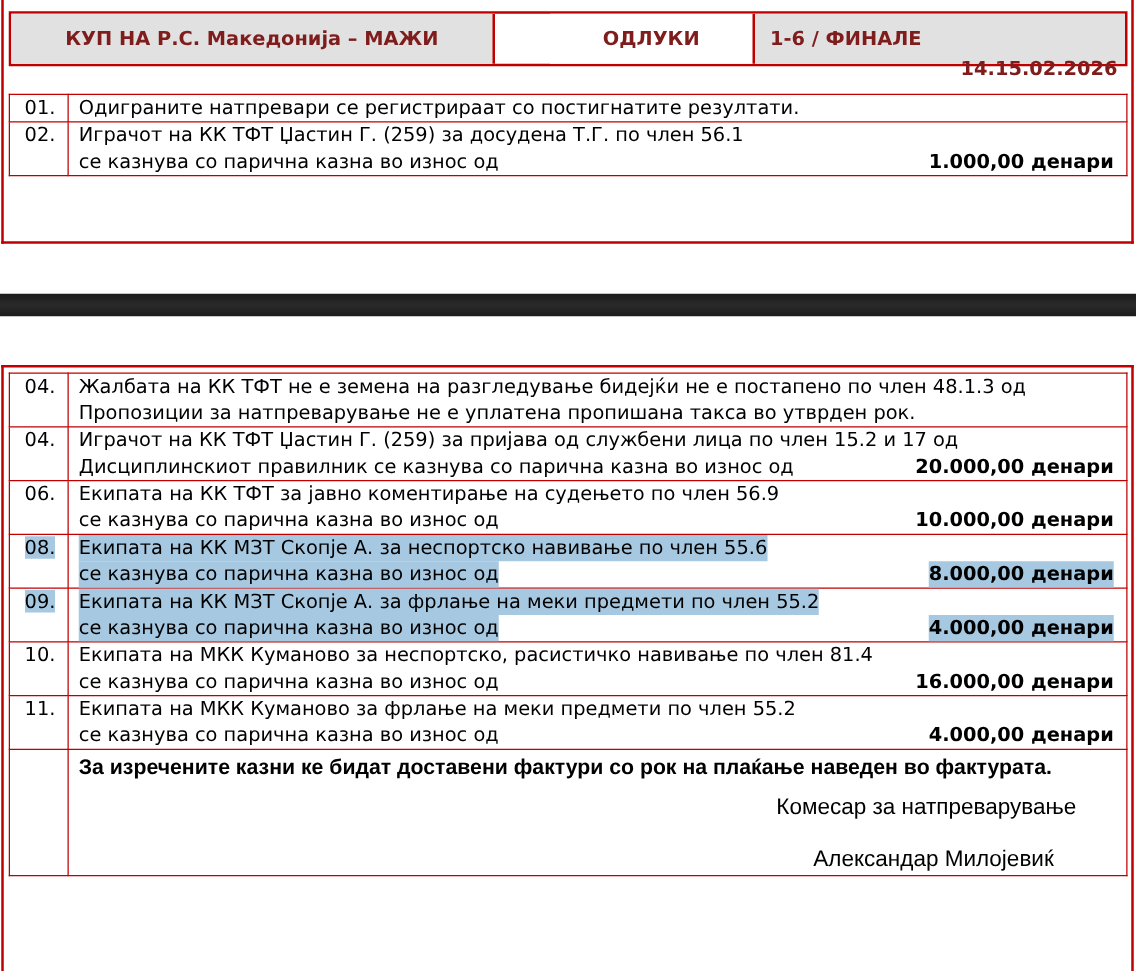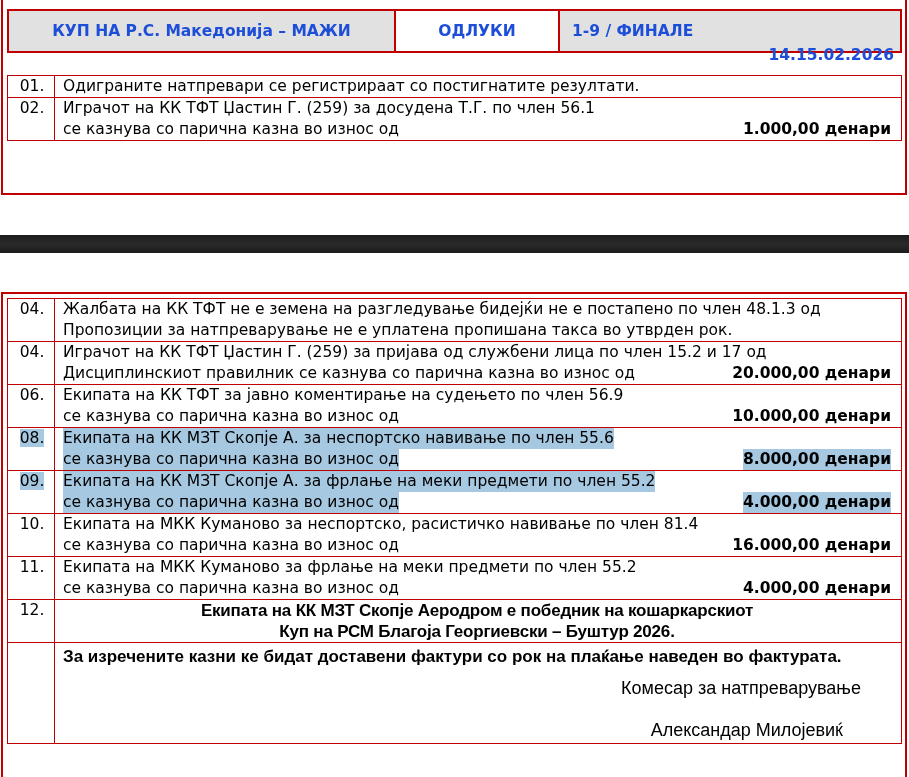--- a/index.html
+++ b/index.html
@@ -15,24 +15,24 @@
       border: 2px solid #c00000; border-top: none; box-sizing: border-box;
     }
     .header {
       position: absolute; left: 7px; top: 9px; width: 895px; height: 44px;
       display: flex; box-sizing: border-box;
       border: 2px solid #c00000;
     }
     .header .cell {
       box-sizing: border-box; height: 100%;
       display: flex; align-items: center;
-      font-weight: bold; font-size: 15.5px; color: #1d4ed8;
+      font-weight: bold; font-size: 15.5px; color: #7f1d1d;
     }
     .h-title { width: 387px; background: #e1e1e1; justify-content: center; border-right: 2px solid #c00000; }
-    .h-decisions { width: 164px; background: #ffffff; justify-content: center; border-right: 2px solid #c00000; }
+    .h-decisions { width: 164px; background: #ffffff; justify-content: center; border-right: 2px solid #c00000; margin-left: 44px; }
     .h-round { flex: 1; background: #e1e1e1; padding-left: 12px; justify-content: space-between; }
     .h-round .date { margin-right: 6px; padding-top: 8px; margin-top: 39px; }
 
     table.dec {
       position: absolute; left: 7px; width: 895px;
       border-collapse: collapse; table-layout: fixed;
       font-size: 15.5px; line-height: 21px; border-radius: 31px;
     }
     table.dec td {
       border: 1.5px solid #c00000; vertical-align: top; padding: 0;
@@ -66,21 +66,21 @@
   </style>
 </head>
 <body>
 
 <div class="frame1"></div>
 
 <div class="header">
   <div class="cell h-title">КУП НА Р.С. Македонија – МАЖИ</div>
   <div class="cell h-decisions">ОДЛУКИ</div>
   <div class="cell h-round">
-    <span>1-9 / ФИНАЛЕ</span>
+    <span>1-6 / ФИНАЛЕ</span>
     <span class="date">14.15.02.2026</span>
   </div>
 </div>
 
 <table class="dec t1">
   <tbody id="tbody1">
       <tr>
         <td class="num"><span>01.</span></td>
         <td class="txt">
           <div class="line">
@@ -187,27 +187,20 @@
             <span>Екипата на МКК Куманово за фрлање на меки предмети по член 55.2</span>
           </div>
           <div class="line">
             <span>се казнува со парична казна во износ од</span>
             <span class="amount">4.000,00 денари</span>
           </div>
         </td>
       </tr>
     </tbody>
   <tbody>
-    <tr>
-      <td class="num">12.</td>
-      <td class="txt center-bold">
-        <div>Екипата на КК МЗТ Скопје Аеродром е победник на кошаркарскиот</div>
-        <div>Куп на РСМ Благоја Георгиевски – Буштур 2026.</div>
-      </td>
-    </tr>
     <tr>
       <td class="num"></td>
       <td class="txt">
         <div class="notice">За изречените казни ке бидат доставени фактури со рок на плаќање наведен во фактурата.</div>
         <div class="sign">
           <div>Комесар за натпреварување</div>
           <div>Александар Милојевиќ</div>
         </div>
       </td>
     </tr>

